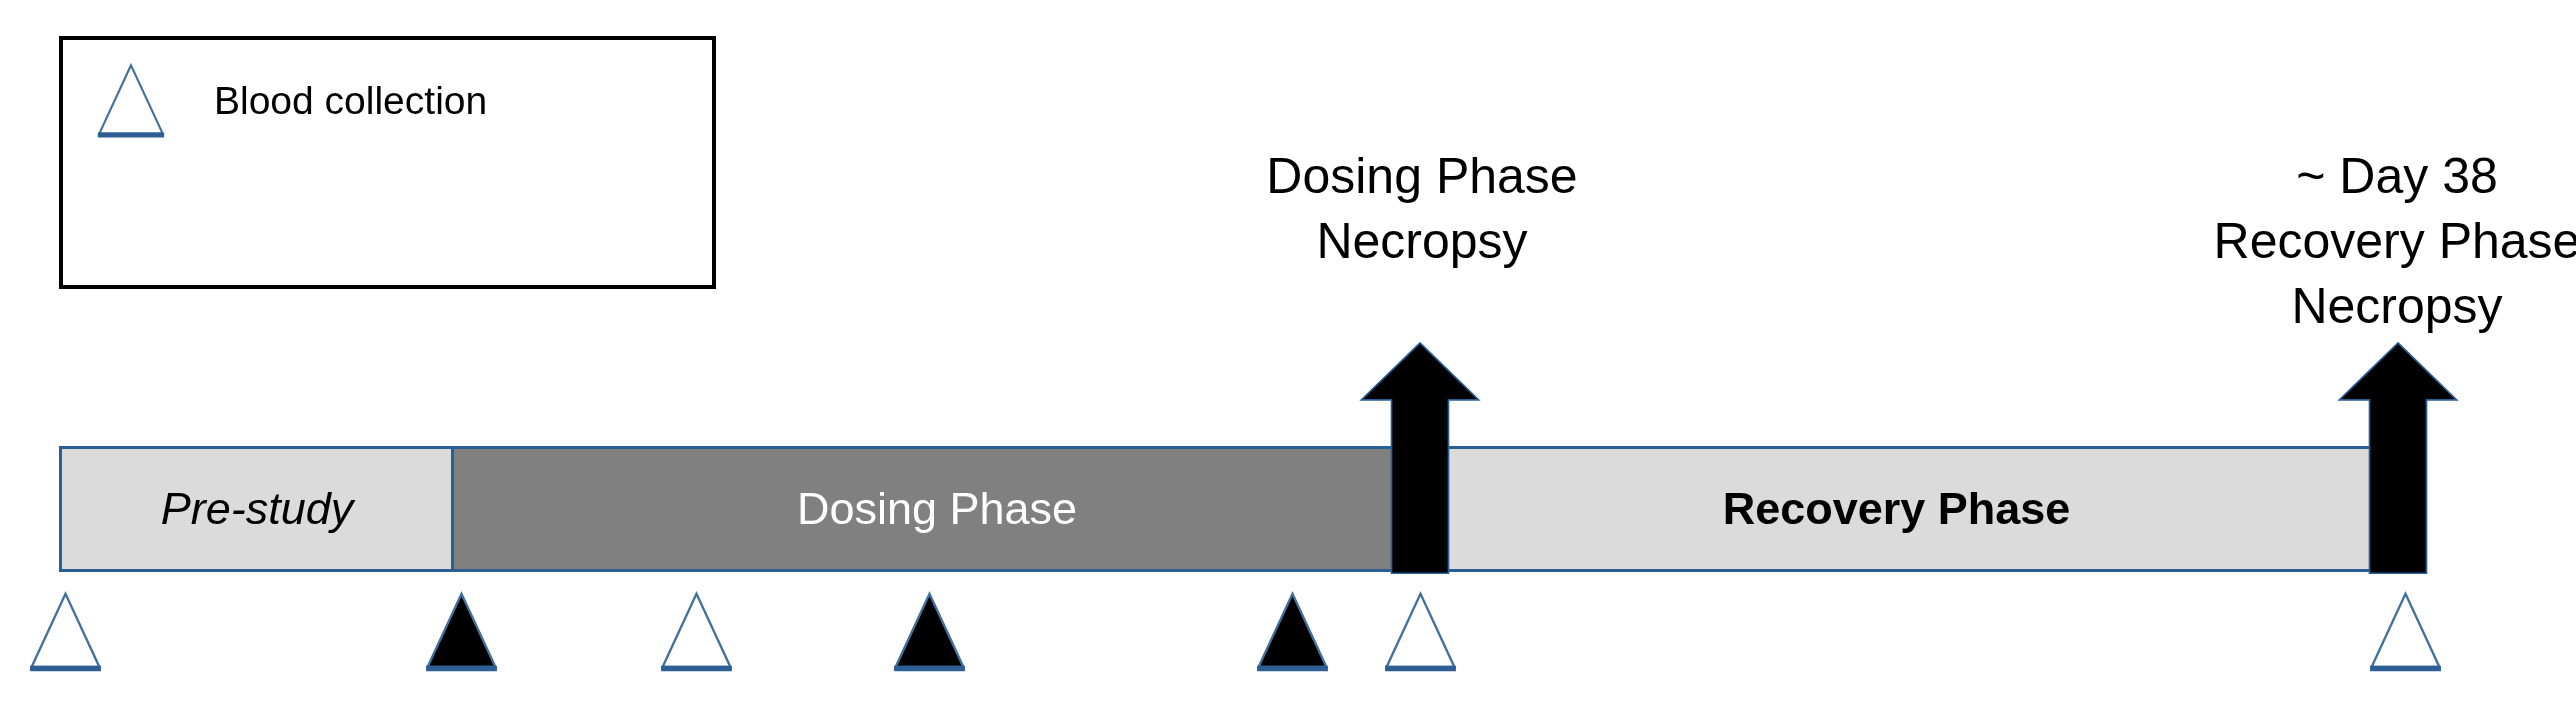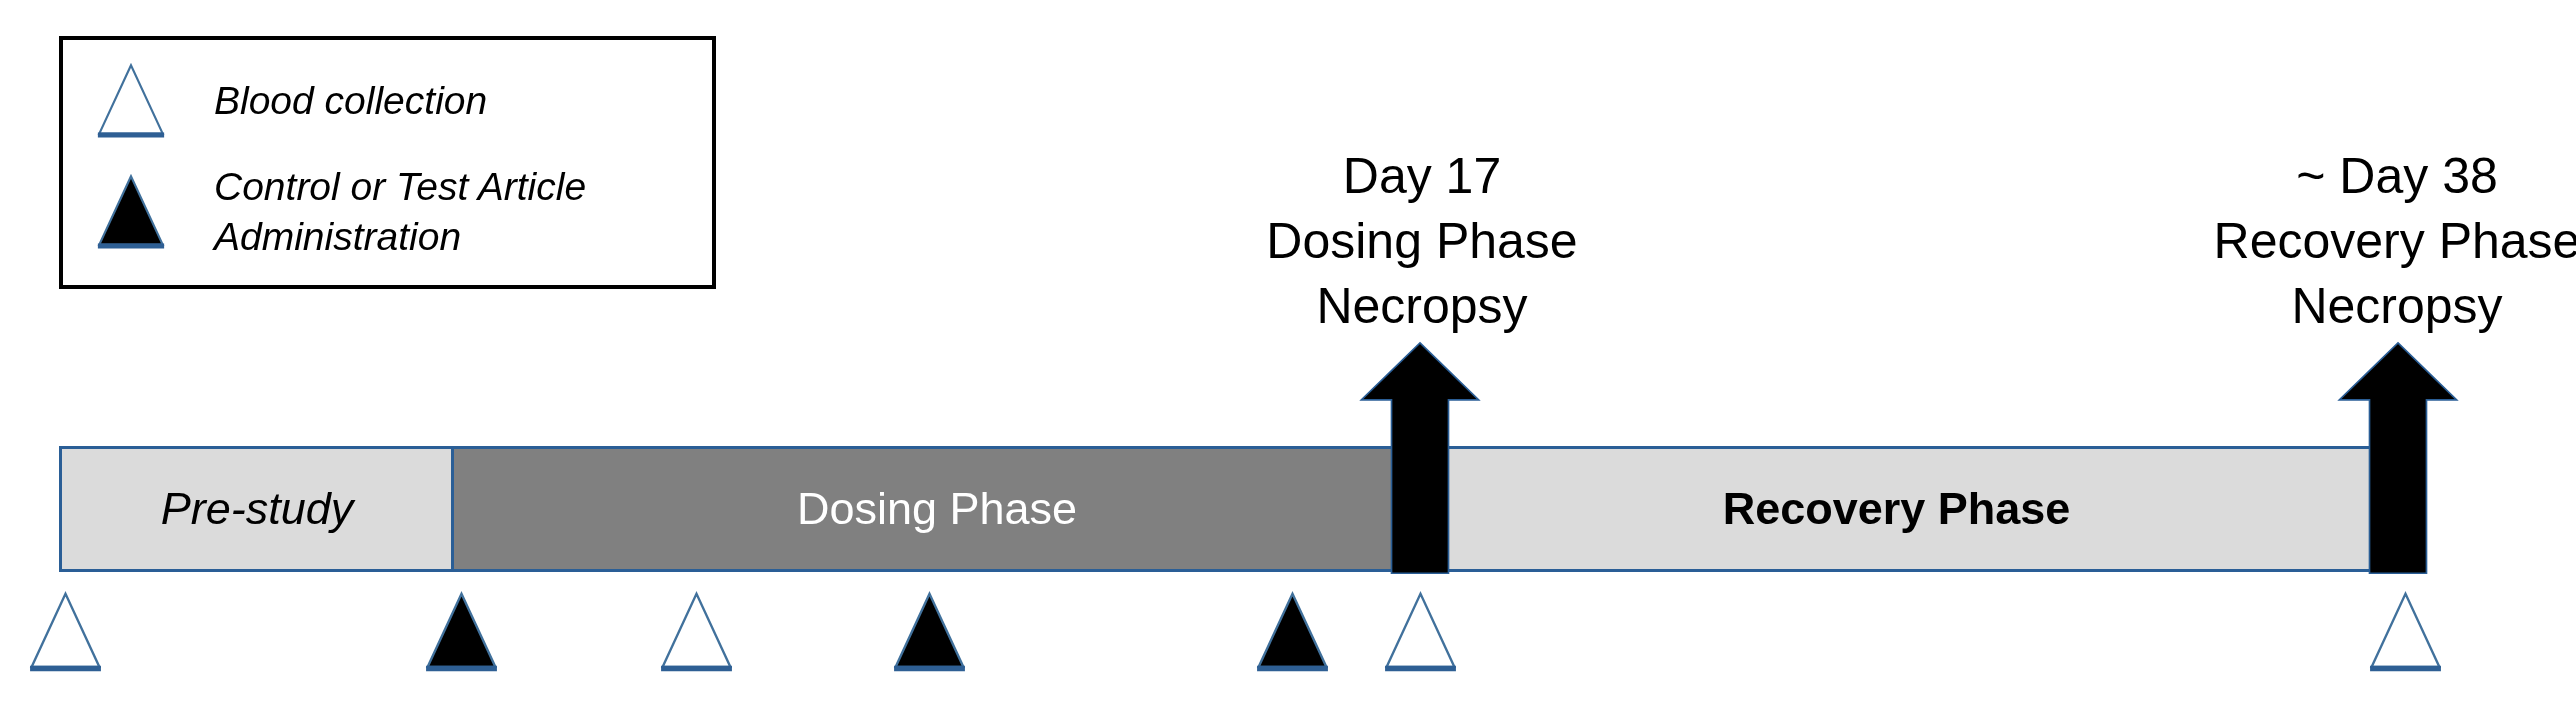--- a/index.html
+++ b/index.html
@@ -32,21 +32,20 @@
   .legend-icon {
     width: 72px; height: 85px;
     flex: 0 0 72px;
     margin-right: 47px;
   }
   .legend-label {
     font-size: 39px;
     line-height: 50px;
     color: #000000;
     max-width: 453px;
-    font-style: italic;
   }
 
   
   .phase {
     position: absolute;
     top: 446px;
     height: 126px;
     box-sizing: border-box;
     border: 3.4px solid #2A5E96;
     display: flex;
@@ -76,42 +75,34 @@
 
 <div class="stage">
   <div class="legend" id="legend">
       <div class="legend-row">
         <div class="legend-icon"><svg viewBox="0 0 100 106" width="72" height="85">
             <polygon points="50,4 6,99 94,99" fill="#ffffff" stroke="#41719C" stroke-width="3" stroke-linejoin="miter"></polygon>
             <line x1="4" y1="101" x2="96" y2="101" stroke="#2E5F94" stroke-width="7"></line>
           </svg></div>
         <div class="legend-label">Blood collection</div>
       </div>
-      <div class="legend-row">
-        <div class="legend-icon"><svg viewBox="0 0 100 106" width="72" height="85">
-            <polygon points="50,4 6,99 94,99" fill="#000000" stroke="#41719C" stroke-width="3" stroke-linejoin="miter"></polygon>
-            <line x1="4" y1="101" x2="96" y2="101" stroke="#2E5F94" stroke-width="7"></line>
-          </svg></div>
-        <div class="legend-label">Control or Test Article Administration</div>
-      </div>
     </div>
   <div id="bar">
       <div class="phase" style="left: 59px; width: 396px; background: rgb(219, 219, 219); font-style: italic;">
         <span class="phase-label" style="color: rgb(0, 0, 0);">Pre-study</span>
       </div>
       <div class="phase" style="left: 451px; width: 972px; background: rgb(128, 128, 128);">
         <span class="phase-label" style="color: rgb(255, 255, 255);">Dosing Phase</span>
       </div>
       <div class="phase" style="left: 1420px; width: 953px; background: rgb(219, 219, 219);">
         <span class="phase-label" style="color: rgb(0, 0, 0); font-weight: bold;">Recovery Phase</span>
       </div>
     </div>
   <div id="annotations">
       <div class="annotation" style="left: 1162px;">
-        <div>Day 17</div>
         <div>Dosing Phase</div>
         <div>Necropsy</div>
       </div>
       <svg width="124" height="235" viewBox="0 0 148 280" class="arrow-svg" style="left: 1358px; top: 341px;">
         <polygon points="74,2 144,70 108,70 108,277 40,277 40,70 4,70" fill="#000000" stroke="#2A5E96" stroke-width="2"></polygon>
       </svg>
       <div class="annotation" style="left: 2137px;">
         <div>~ Day 38</div>
         <div>Recovery Phase</div>
         <div>Necropsy</div>

